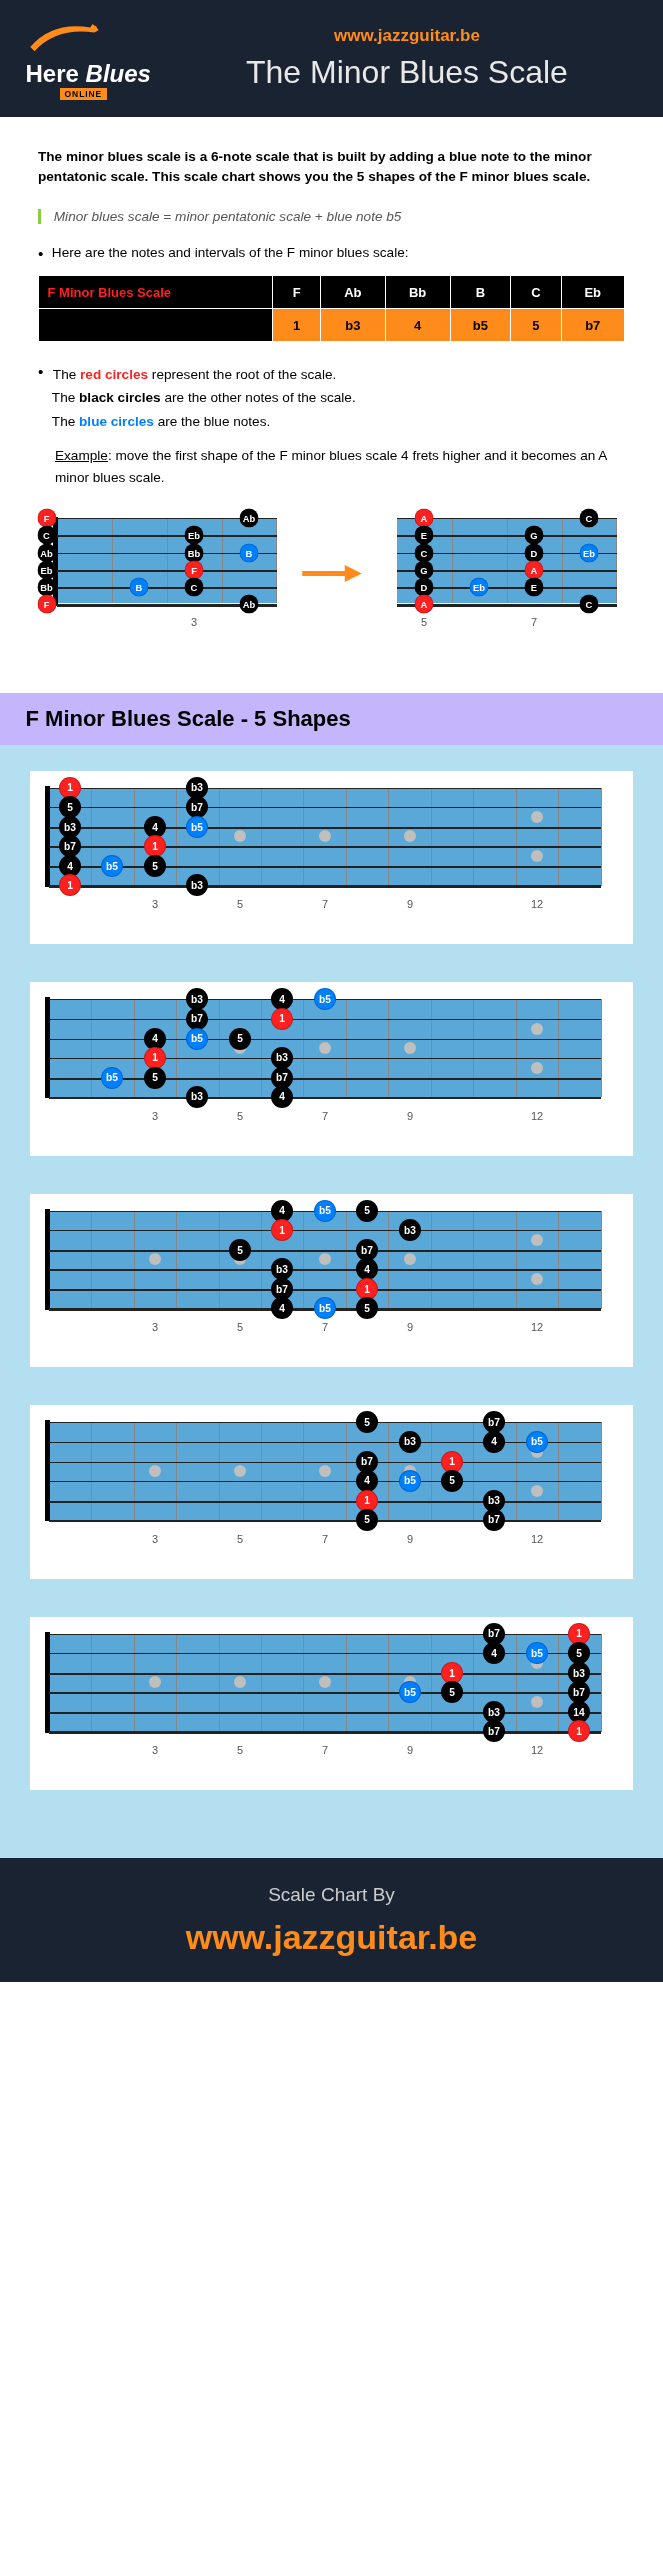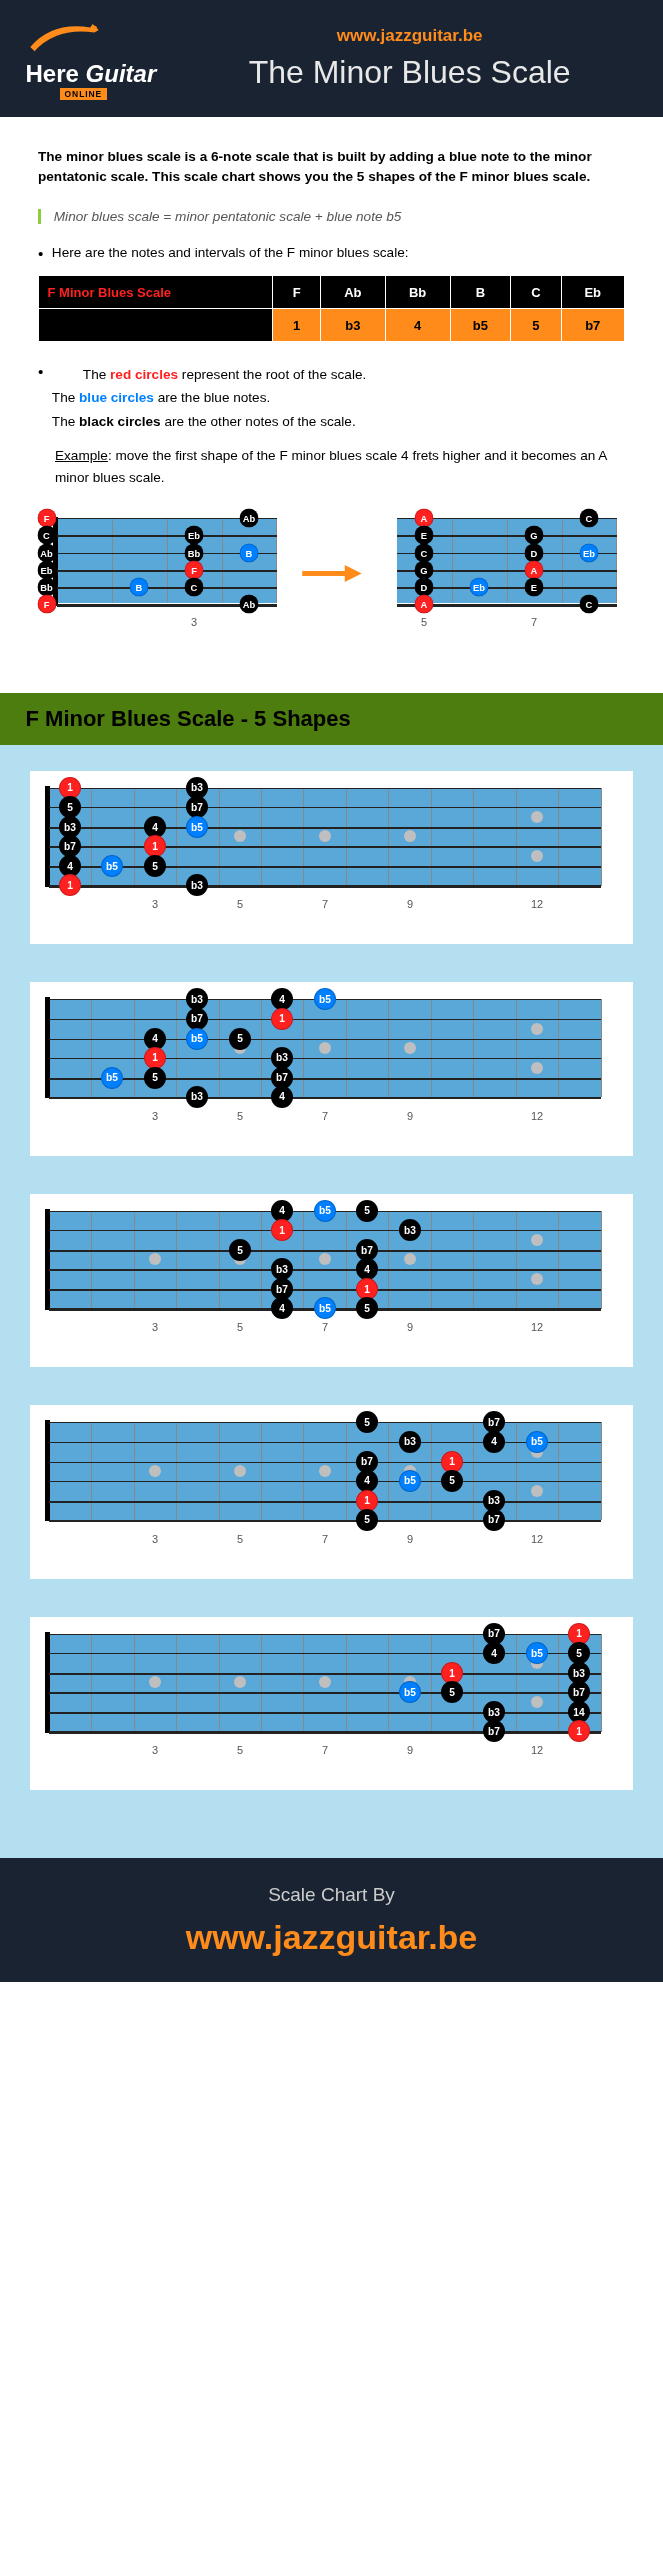--- a/index.html
+++ b/index.html
@@ -18,31 +18,31 @@
 .intro b{font-weight:700}
 .quote{border-left:3.4px solid #8fcb3f;padding-left:12.8px;font-style:italic;color:#555;margin-bottom:21px;font-size:13.6px}
 .bullet{display:flex;align-items:flex-start;gap:8.5px;margin-bottom:12.8px;font-size:13.6px}
 .bullet::before{content:"•";font-size:15.3px}
 table.scale-table{width:100%;border-collapse:collapse;margin:8.5px 0 21px}
 table.scale-table th,table.scale-table td{border:1.7px solid #fff;padding:8.5px;text-align:center;font-size:13px}
 table.scale-table th:first-child{background:#000;color:#ff2020;text-align:left;width:40%}
 table.scale-table th{background:#000;color:#fff}
 table.scale-table td:first-child{background:#000}
 table.scale-table td{background:#ff8c1a;color:#000;font-weight:600}
-.legend p{font-size:13.6px;line-height:1.7;margin-left:31px}
+.legend p{font-size:13.6px;line-height:1.7;margin-left:1px}
 .red-txt{color:#ff2020;font-weight:700}
 .blue-txt{color:#0080ff;font-weight:700}
 .black-txt{font-weight:700}
 .shift-text{margin:17px 0 17px 17px;font-size:13.6px;line-height:1.6}
 .example-line{margin:0 0 21px 17px;font-size:13.6px;line-height:1.6}
 .example-line .ul{text-decoration:underline}
 .example-row{display:flex;align-items:center;justify-content:space-between;gap:12.8px;margin-bottom:25.5px}
 .small-fb{position:relative}
 .arrow{width:60px;height:17px;flex-shrink:0}
-.section-title{background:#4d7c0f;padding:12.8px 25.5px;font-size:22px;font-weight:700}
+.section-title{background:#c4b5fd;padding:12.8px 25.5px;font-size:22px;font-weight:700}
 .shapes-wrapper{background:#b3dff0;padding:25.5px 30px 30px}
 .fb-container{background:#fff;margin-bottom:38px;position:relative;padding:8.5px 0 24px}
 .fretboard{position:relative;margin:0 auto}
 .fb-bg{position:absolute;background:#5aa8d8}
 .nut{position:absolute;background:#000}
 .string{position:absolute;background:#222;height:0.9px;left:0;right:0}
 .fret{position:absolute;background:#888;width:0.9px;top:0;bottom:0}
 .inlay{position:absolute;width:12px;height:12px;background:#bfbfbf;border-radius:50%;transform:translate(-50%,-50%)}
 .dot{position:absolute;width:20.4px;height:20.4px;border-radius:50%;display:flex;align-items:center;justify-content:center;font-size:10.2px;font-weight:700;transform:translate(-50%,-50%);color:#fff;border:0.9px solid rgba(0,0,0,.2)}
 .dot.red{background:#ff2020}
@@ -56,21 +56,21 @@
 </head>
 <body>
 
 <div class="header">
   <div class="logo">
     <svg class="logo-swoosh" viewBox="0 0 90 50">
       <path d="M5 35 Q 30 5 75 12 L 78 8 L 85 15 L 80 18 Q 35 12 10 40 Z" fill="#ff8c1a"></path>
       <circle cx="80" cy="13" r="3" fill="#ff8c1a"></circle>
     </svg>
     <div class="logo-text">
-      <span>Here</span> <span class="italic">Guitar</span>
+      <span>Here</span> <span class="italic">Blues</span>
     </div>
     <div class="logo-online">ONLINE</div>
   </div>
   <div class="header-right">
     <div class="site-url">www.jazzguitar.be</div>
     <div class="page-title">The Minor Blues Scale</div>
   </div>
 </div>
 
 <div class="content">
@@ -99,22 +99,22 @@
           <td>b5</td>
           <td>5</td>
           <td>b7</td>
         </tr>
   </tbody>
     </table>
 
   <div class="bullet">
     <div class="legend">
       <p><span>The </span><span class="red-txt">red circles</span><span> represent the root of the scale.</span></p>
+      <p style="margin-left:0"><span>The </span><span class="black-txt">black circles</span><span> are the other notes of the scale.</span></p>
       <p style="margin-left:0"><span>The </span><span class="blue-txt">blue circles</span><span> are the blue notes.</span></p>
-      <p style="margin-left:0"><span>The </span><span class="black-txt">black circles</span><span> are the other notes of the scale.</span></p>
     </div>
   </div>
 
   <p class="example-line"><span class="ul">Example</span><span>: move the first shape of the F minor blues scale 4 frets higher and it becomes an A minor blues scale.</span></p>
 
   <div class="example-row">
     <div class="small-fb" id="ex-fb1" style="width: 247px; height: 128px;">
         <div class="fretboard" style="width: 247px; height: 102px;">
           <div class="fb-bg" style="left: 19px; top: 8.5px; width: 220px; height: 85px;"></div>
           <div class="nut" style="left: 14.5px; top: 6.8px; width: 5.1px; height: 89px;"></div>

